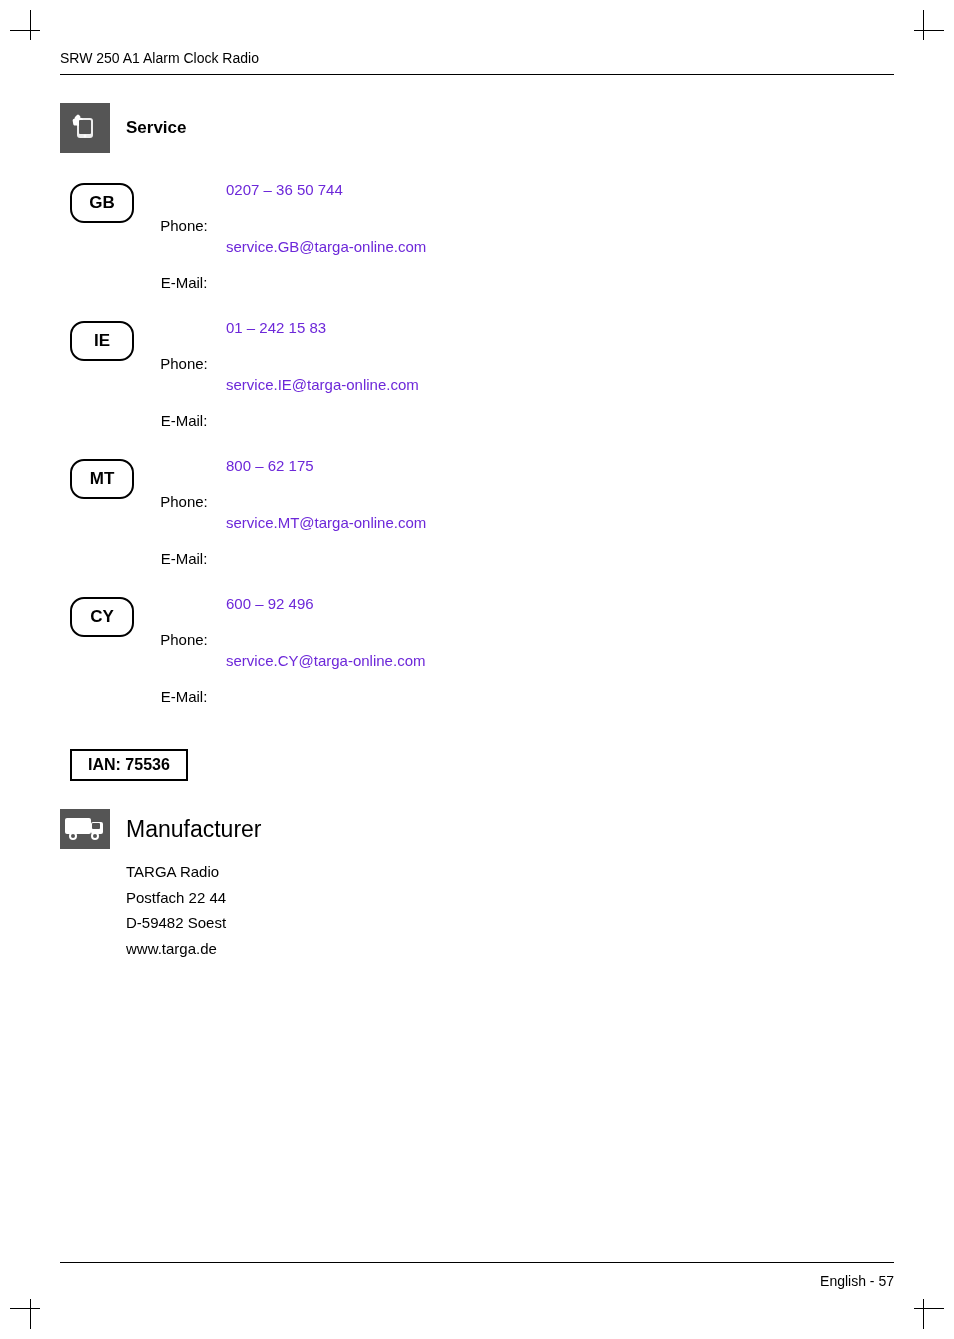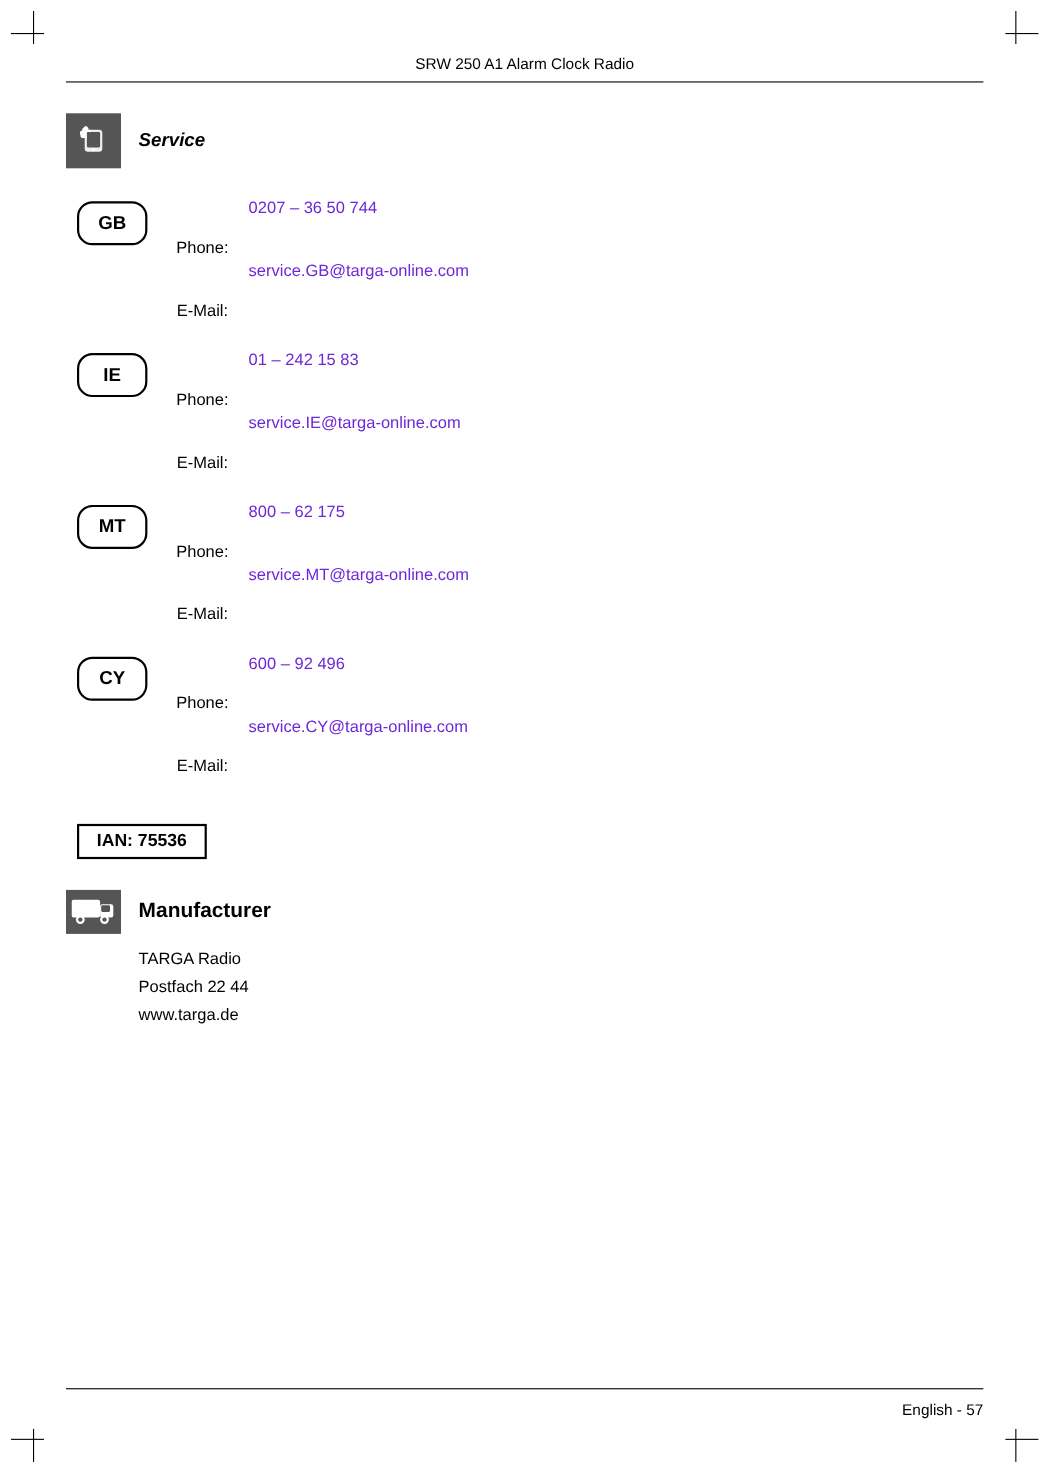--- a/index.html
+++ b/index.html
@@ -43,38 +43,37 @@
     .corner-tr-v { top: 10px; right: 30px; }
     .corner-tr-h { top: 30px; right: 10px; }
     .corner-bl-v { bottom: 10px; left: 30px; }
     .corner-bl-h { bottom: 30px; left: 10px; }
     .corner-br-v { bottom: 10px; right: 30px; }
     .corner-br-h { bottom: 30px; right: 10px; }
 
     
     .header {
       display: flex;
-      justify-content: center;
+      justify-content: flex-start;
       padding-bottom: 8px;
       border-bottom: 1px solid #000;
       margin-bottom: 28px;
       margin-top: 20px;
     }
 
     .header-title {
       font-size: 14px;
       color: #000;
     }
 
     
     .section-header {
       display: flex;
       align-items: center;
       margin-bottom: 28px;
-      font-style: italic;
     }
 
     .phone-icon {
       width: 50px;
       height: 50px;
       background: #555;
       display: flex;
       align-items: center;
       justify-content: center;
       margin-right: 16px;
@@ -154,22 +153,22 @@
       height: 40px;
       background: #555;
       display: flex;
       align-items: center;
       justify-content: center;
       margin-right: 16px;
       flex-shrink: 0;
     }
 
     .manufacturer-title {
-      font-size: 19px;
-      font-weight: bold;
+      font-size: 23px;
+      font-weight: normal;
     }
 
     .manufacturer-details {
       padding-left: 66px;
       line-height: 1.7;
       font-size: 15px;
     }
 
     
     .footer {
@@ -319,20 +318,21 @@
           <circle cx="30" cy="22" r="2" fill="#555"></circle>
         </g>
       </svg>
     </div>
     <span class="manufacturer-title">Manufacturer</span>
   </div>
 
   <div class="manufacturer-details">
     <div>TARGA Radio</div>
     <div>Postfach 22 44</div>
+    <div>D-59482 Soest</div>
     <div>www.targa.de</div>
   </div>
 
   
   <div class="footer">
     <span class="footer-text">English  -  57</span>
   </div>
 
 </div>
 

